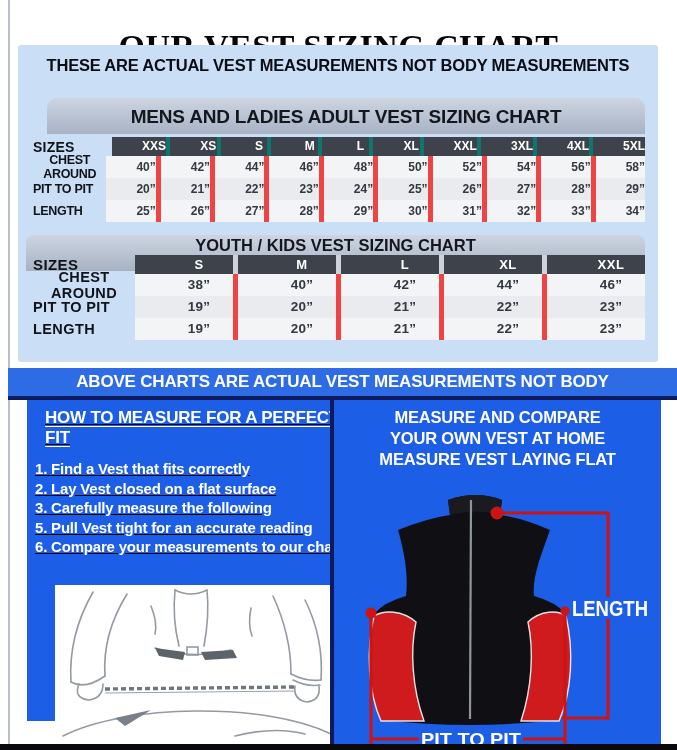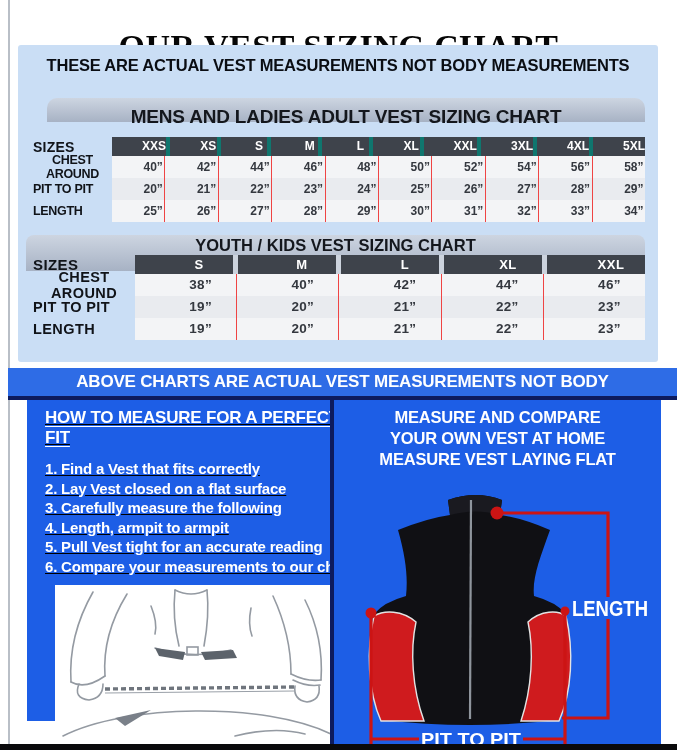--- a/index.html
+++ b/index.html
@@ -17,39 +17,39 @@
     font-family:"Liberation Serif","DejaVu Serif",serif;font-weight:bold;
     font-size:34px;color:#060606;letter-spacing:.5px;}
 
   
   #sizing-panel{left:18px;top:45px;width:640px;height:317px;background:#cadef5;border-radius:3px;}
   #top-note{left:0;top:11px;width:100%;text-align:center;font-size:16.5px;font-weight:bold;
     color:#0a0d13;letter-spacing:-.2px;}
 
   .band{background:linear-gradient(180deg,#cdd5e1,#a7b2c4);text-align:center;font-weight:bold;
     color:#14171d;}
-  #adult-band{left:29px;top:53px;width:598px;height:24px;border-radius:10px 10px 0 0;
+  #adult-band{left:29px;top:53px;width:598px;height:36px;border-radius:10px 10px 0 0;
     line-height:38px;font-size:19px;letter-spacing:-.2px;}
   #youth-band{left:8px;top:190px;width:619px;height:36px;border-radius:8px 8px 0 0;
     line-height:21px;font-size:16.5px;letter-spacing:0;}
 
   .trow{position:absolute;left:6px;width:621px;display:flex;}
   .rlabel{font-weight:bold;color:#101318;display:flex;align-items:center;padding-left:9px;box-sizing:border-box;text-align:center;}
   .adult .rlabel{width:88px;font-size:12.5px;letter-spacing:-.3px;}
   .youth .rlabel{width:111px;font-size:14.5px;letter-spacing:.4px;}
   .cell{flex:1;text-align:center;font-weight:bold;box-sizing:border-box;padding-left:30px;}
   .dark{background:#3e434b;color:#ffffff;}
   .adult .dark{font-size:12px;line-height:19px;}
   .youth .dark{font-size:13px;line-height:19px;letter-spacing:.5px;}
   .dark + .dark{border-left:4px solid #0f766e;}
   .youth .dark + .dark{border-left:5px solid #ccd3dd;}
   .val{color:#34383f;line-height:22px;}
   .adult .val{font-size:12px;}
   .youth .val{font-size:13.5px;letter-spacing:.3px;}
-  .val + .val{border-left:1px solid #ef4444;}
+  .val + .val{border-left:5px solid #ef4444;}
   .bg-a .val{background:#f3f4f6;}
   .bg-b .val{background:#e9ebef;}
 
   .adult#a-sizes{top:92px;height:19px;}
   #a-row0{top:111px;height:22px;}
   #a-row1{top:133px;height:22px;}
   #a-row2{top:155px;height:22px;}
   .youth#y-sizes{top:210px;height:19px;}
   #y-row0{top:229px;height:22px;}
   #y-row1{top:251px;height:22px;}
@@ -61,21 +61,21 @@
     line-height:28px;text-align:center;letter-spacing:-.2px;}
 
   
   #howto-panel{left:27px;top:400px;width:320px;height:321px;background:#1d5ee6;text-decoration:underline;}
   #panel-divider{left:330px;top:400px;width:4px;height:344px;background:#0d1b5e;}
   #measure-panel{left:334px;top:400px;width:327px;height:344px;background:#1d5ee6;}
   #bottom-bar{left:0;top:744px;width:677px;height:6px;background:#0a0a0c;}
 
   #howto-title{margin:8px 0 0 18px;color:#fff;font-size:17px;font-weight:bold;
     text-decoration:underline;text-underline-offset:3px;letter-spacing:-.2px;}
-  #howto-steps{margin:11px 0 0 18px;}
+  #howto-steps{margin:11px 0 0 8px;}
   .step{color:#fff;font-weight:bold;font-size:15px;line-height:19.5px;letter-spacing:-.2px;white-space:nowrap;}
 
   #illustration-box{left:28px;top:185px;width:284px;height:159px;background:#ffffff;}
 
   #measure-heading{padding-top:7px;text-align:center;color:#fff;font-weight:bold;
     font-size:16.5px;line-height:21px;letter-spacing:-.2px;}
   #vest-svg{left:0;top:70px;width:327px;height:274px;}
   .svg-label{fill:#ffffff;font-family:"Liberation Sans",sans-serif;font-weight:bold;}
 </style>
 </head>
@@ -186,21 +186,20 @@
 </div>
 
 <div class="abs" id="banner">ABOVE CHARTS ARE ACTUAL VEST MEASUREMENTS NOT BODY MEASUREMENTS</div>
 
 <div class="abs" id="howto-panel">
   <div id="howto-title">HOW TO MEASURE FOR A PERFECT FIT</div>
   <div id="howto-steps">
     <div class="step">1. Find a Vest that fits correctly</div>
     <div class="step">2. Lay Vest closed on a flat surface</div>
     <div class="step">3. Carefully measure the following</div>
-    <div class="step">4. Length, armpit to armpit</div>
     <div class="step">5. Pull Vest tight for an accurate reading</div>
     <div class="step">6. Compare your measurements to our chart</div>
   </div>
   <div class="abs" id="illustration-box">
     <svg width="284" height="159" viewBox="0 0 284 157">
       <g fill="none" stroke="#949aa2" stroke-width="1.6" stroke-linecap="round">
         <path d="M 38 6 C 22 34 14 64 16 96"></path>
         <path d="M 72 8 C 56 34 48 62 50 90"></path>
         <path d="M 16 96 Q 30 104 50 90"></path>
         <path d="M 24 98 Q 18 112 34 114 Q 48 112 48 98"></path>

